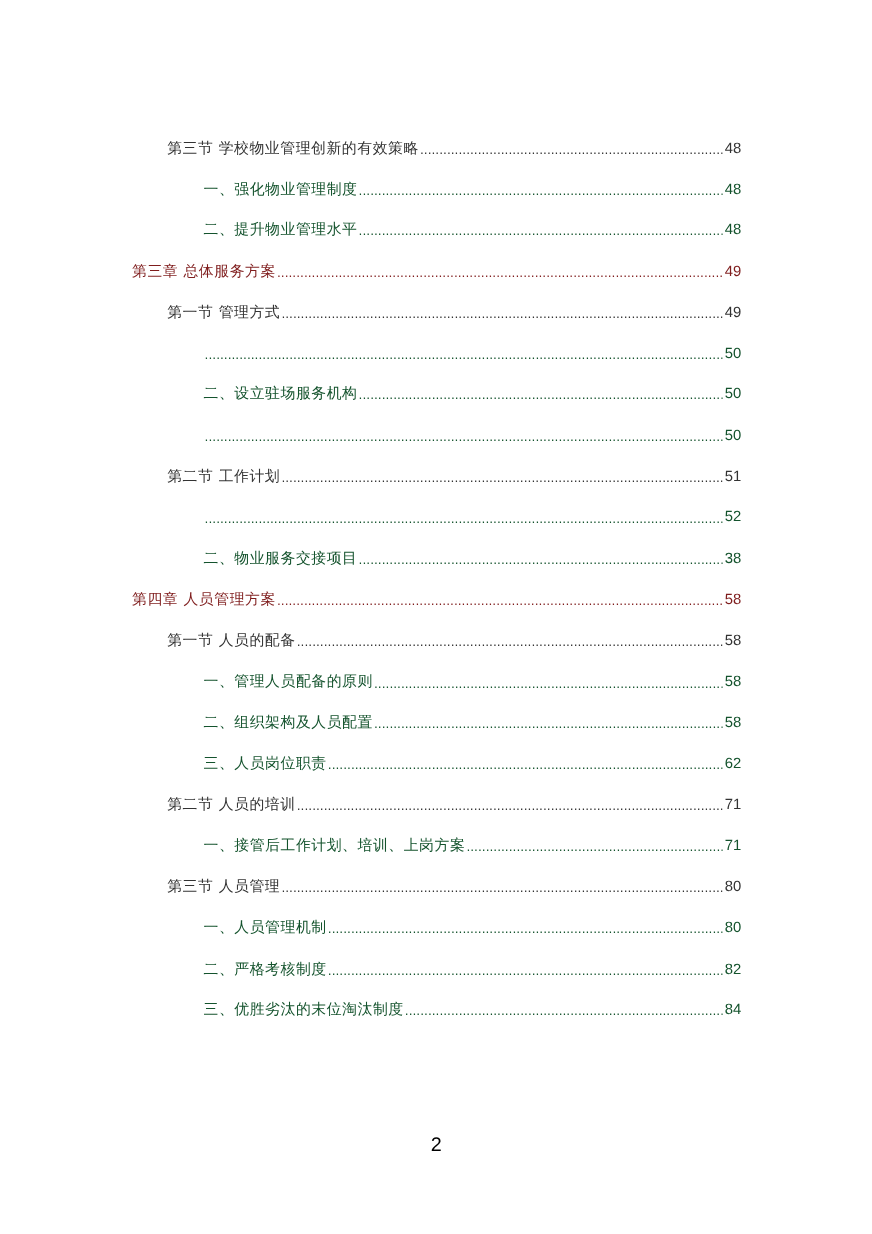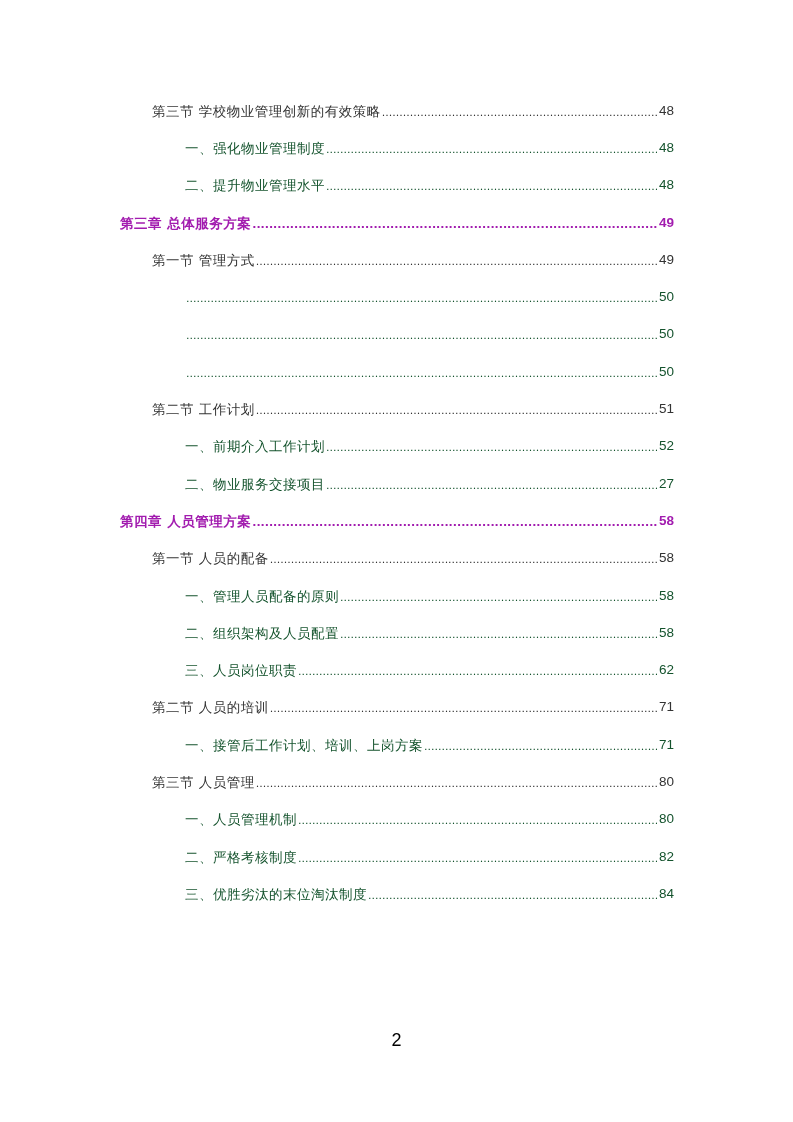--- a/index.html
+++ b/index.html
@@ -11,34 +11,34 @@
     width: 793px;
     height: 1122px;
     position: relative;
     overflow: hidden;
     font-family: "DejaVu Sans", "Liberation Sans", sans-serif;
     color: #1a1a1a;
   }
   .toc {
     position: absolute;
     left: 0;
-    top: 92px;
+    top: 116px;
     width: 793px;
   }
   .toc-row {
     position: relative;
     height: 37.3px;
     display: flex;
     align-items: center;
     box-sizing: border-box;
     padding-right: 119px;
     font-size: 13.5px;
     line-height: 26px;
   }
-  .toc-row.level-1 { padding-left: 120px; font-weight: bold; color: #a21caf; }
+  .toc-row.level-1 { padding-left: 120px; font-weight: normal; color: #7f1d1d; }
   .toc-row.level-2 { padding-left: 152px; color: #333; }
   .toc-row.level-3 { padding-left: 185px; color: #14532d; }
   .toc-title {
     white-space: nowrap;
     flex: 0 0 auto;
     letter-spacing: 0.5px;
   }
   .toc-dots {
     flex: 1 1 auto;
     overflow: hidden;
@@ -96,41 +96,41 @@
   <div class="toc-row level-2">
     <span class="toc-title">第一节  管理方式</span>
     <span class="toc-dots"></span>
     <span class="toc-page">49</span>
   </div>
   <div class="toc-row level-3">
     <span class="toc-dots"></span>
     <span class="toc-page">50</span>
   </div>
   <div class="toc-row level-3">
+    <span class="toc-title">二、设立驻场服务机构</span>
     <span class="toc-dots"></span>
     <span class="toc-page">50</span>
   </div>
   <div class="toc-row level-3">
     <span class="toc-dots"></span>
     <span class="toc-page">50</span>
   </div>
   <div class="toc-row level-2">
     <span class="toc-title">第二节  工作计划</span>
     <span class="toc-dots"></span>
     <span class="toc-page">51</span>
   </div>
   <div class="toc-row level-3">
-    <span class="toc-title">一、前期介入工作计划</span>
     <span class="toc-dots"></span>
     <span class="toc-page">52</span>
   </div>
   <div class="toc-row level-3">
     <span class="toc-title">二、物业服务交接项目</span>
     <span class="toc-dots"></span>
-    <span class="toc-page">27</span>
+    <span class="toc-page">38</span>
   </div>
   <div class="toc-row level-1">
     <span class="toc-title">第四章  人员管理方案</span>
     <span class="toc-dots"></span>
     <span class="toc-page">58</span>
   </div>
   <div class="toc-row level-2">
     <span class="toc-title">第一节  人员的配备</span>
     <span class="toc-dots"></span>
     <span class="toc-page">58</span>

